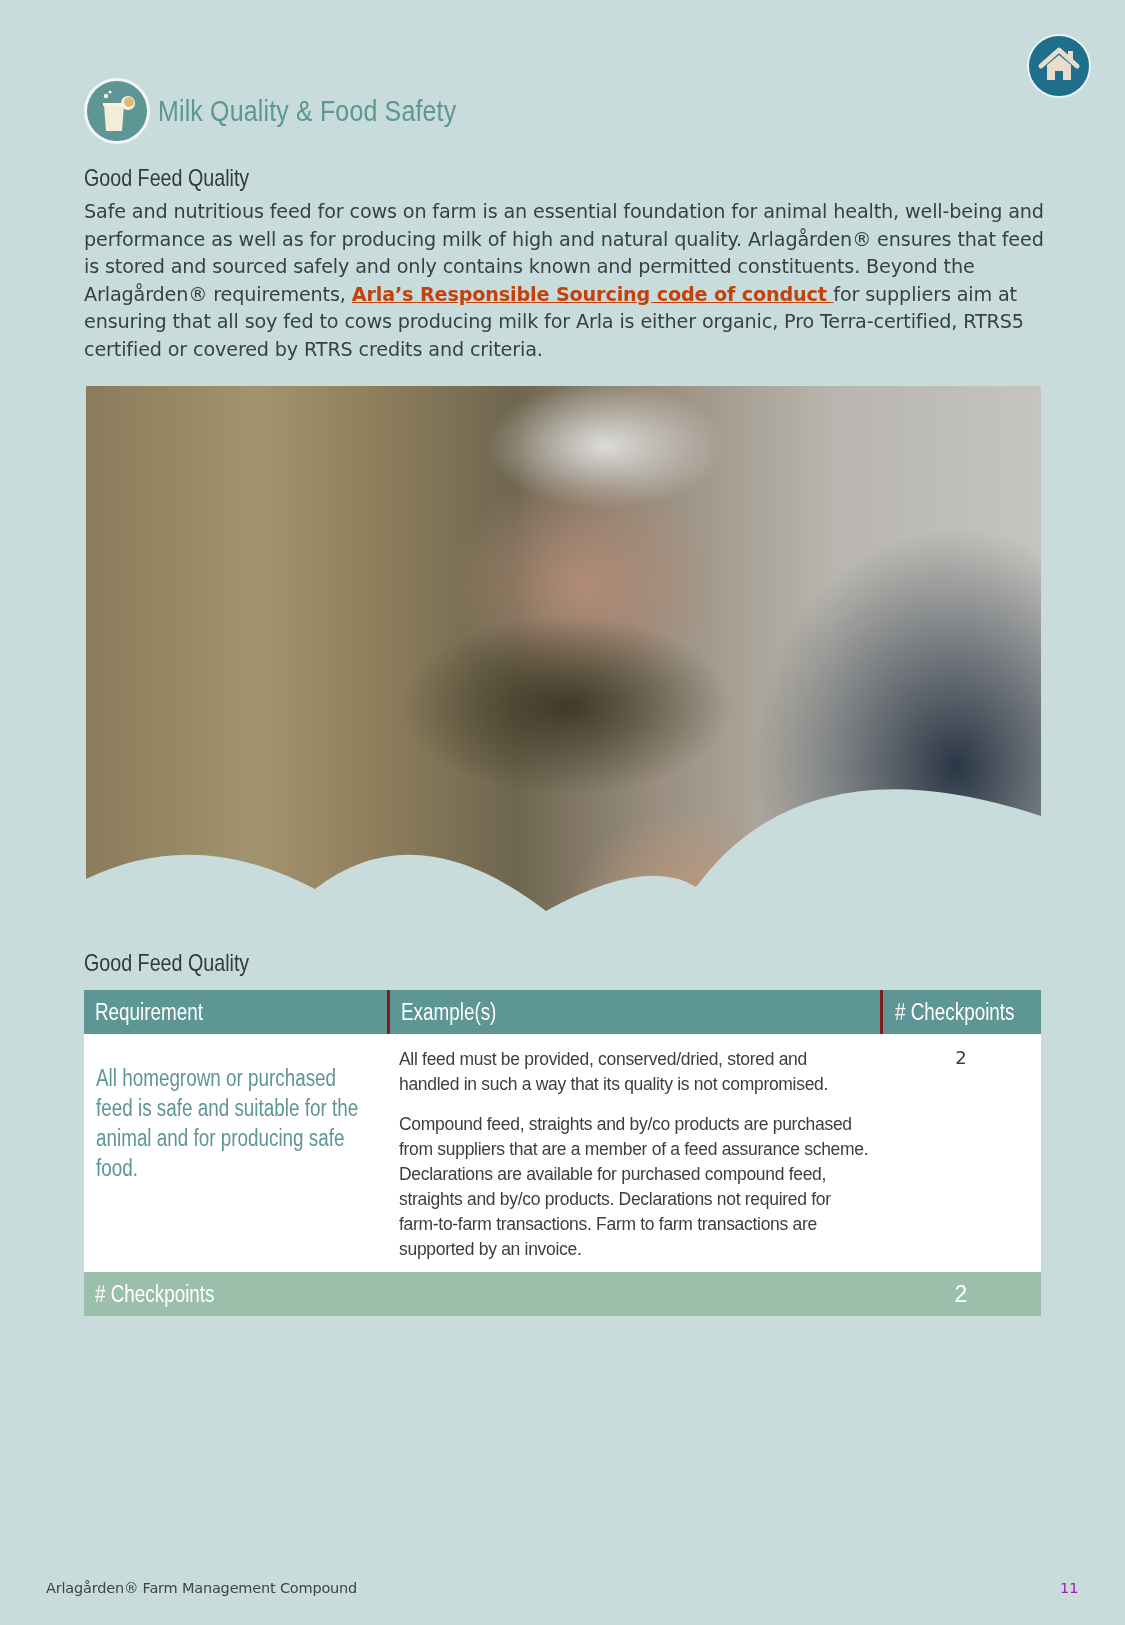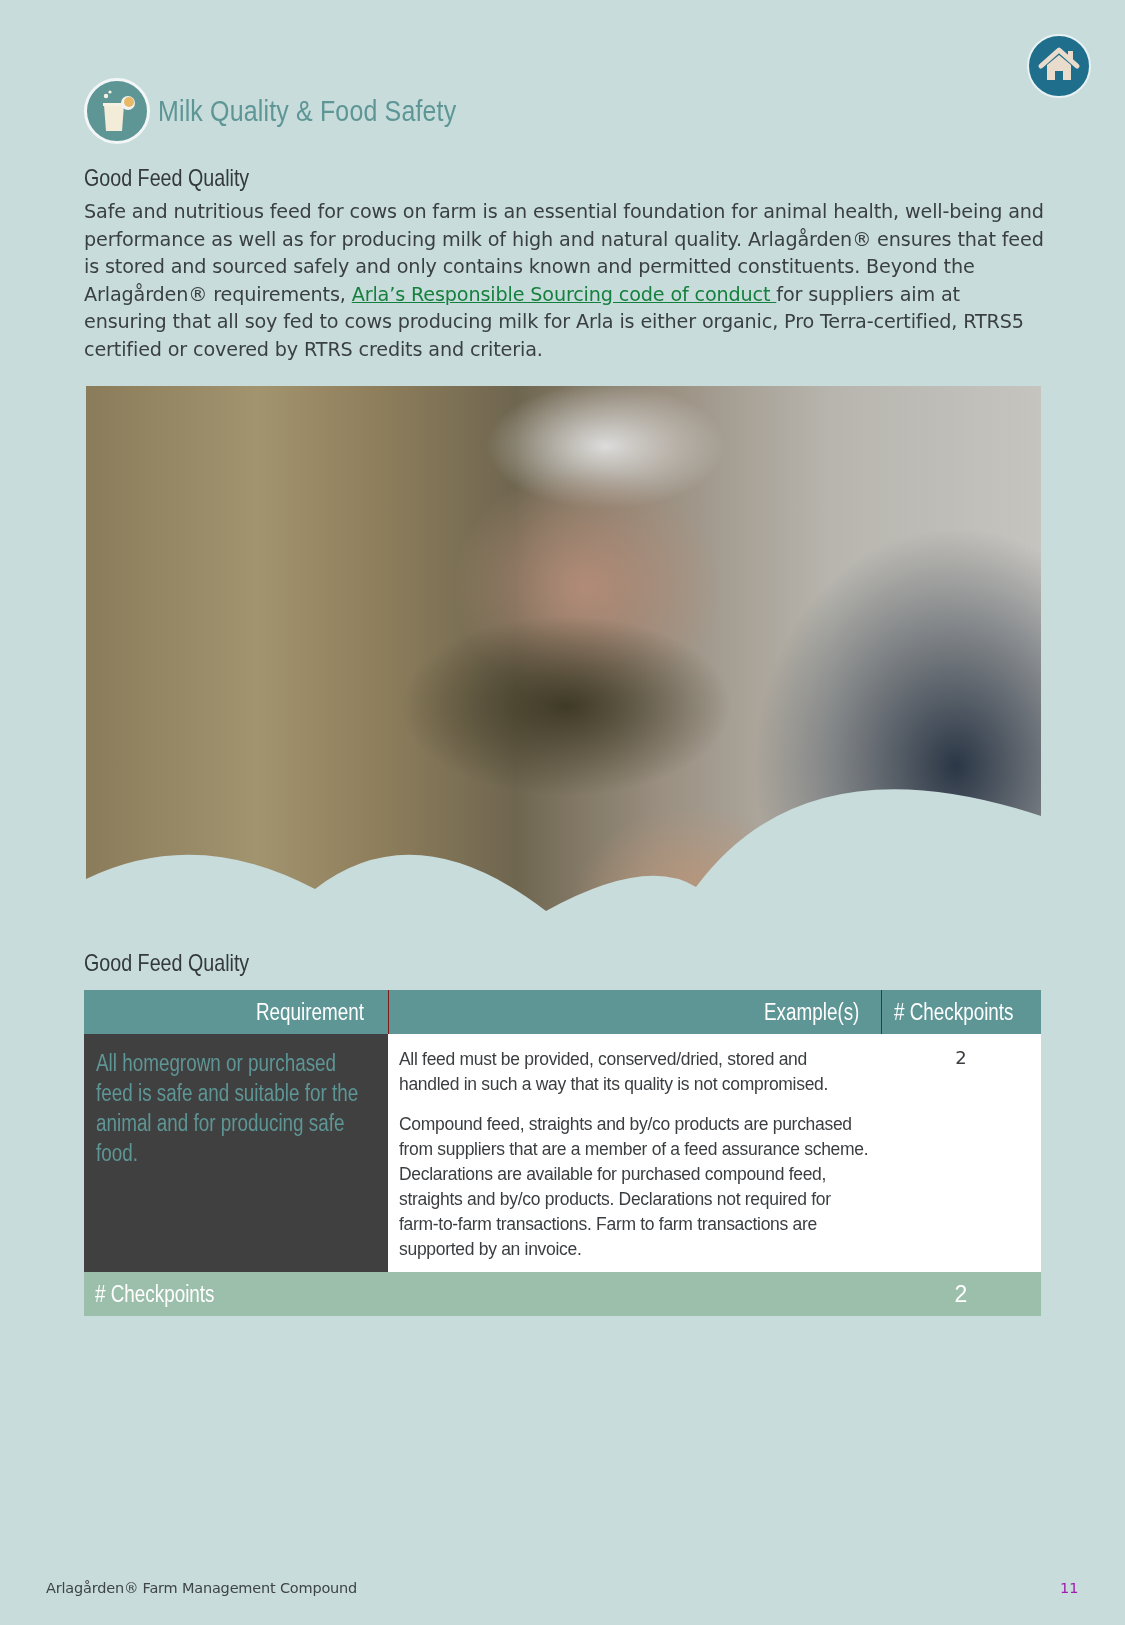--- a/index.html
+++ b/index.html
@@ -13,42 +13,42 @@
 
   
   .section-header { position: absolute; left: 84px; top: 78px; display: flex; align-items: center; }
   .section-icon { width: 66px; height: 66px; border-radius: 50%; background: #5e9595; border: 3px solid #f2f6f6; box-sizing: border-box; position: relative; overflow: hidden; }
   .section-title { margin-left: 8px; font-size: 29px; color: #5e9595; letter-spacing: 0.2px; transform: scaleX(0.86); transform-origin: left center; white-space: nowrap; }
   .home-btn { position: absolute; left: 1027px; top: 34px; width: 64px; height: 64px; border-radius: 50%; background: #1e6e8c; border: 2px solid #e8f2f4; box-sizing: border-box; display: flex; align-items: center; justify-content: center; cursor: pointer; }
 
   h2.subhead { position: absolute; left: 84px; margin: 0; font-weight: normal; font-size: 24px; color: #343a3c; transform: scaleX(0.82); transform-origin: left center; white-space: nowrap; }
 
   .intro { position: absolute; left: 84px; top: 198px; width: 960px; font-size: 19.2px; line-height: 27.6px; color: #3a3f42; letter-spacing: -0.15px; }
-  .intro a { color: #15803d; font-weight: normal; text-decoration: underline; text-align: center; }
+  .intro a { color: #c2410c; font-weight: bold; text-decoration: underline; text-align: center; }
 
   
   .photo { position: absolute; left: 86px; top: 386px; width: 955px; height: 525px; overflow: hidden; }
   .photo .bg { position: absolute; inset: 0;
     background:
       radial-gradient(ellipse 180px 140px at 610px 520px, rgba(190,150,120,0.9), rgba(190,150,120,0) 70%),
       radial-gradient(ellipse 220px 120px at 480px 320px, rgba(60,55,35,0.95), rgba(60,55,35,0) 75%),
       radial-gradient(ellipse 190px 170px at 500px 200px, rgba(180,140,120,0.95), rgba(180,140,120,0) 70%),
       radial-gradient(ellipse 170px 90px at 520px 60px, rgba(225,225,225,0.95), rgba(225,225,225,0) 70%),
       radial-gradient(ellipse 280px 330px at 870px 380px, rgba(40,52,68,0.98), rgba(40,52,68,0) 72%),
       linear-gradient(90deg, #8a7b5a 0%, #a39470 18%, #8f7f5c 30%, #6f6650 45%, #9a8f80 60%, #b7b5ae 78%, #c6c4bf 100%);
   }
   .photo svg.wave { position: absolute; left: 0; top: 0; }
 
   
   .req-table { position: absolute; left: 84px; top: 990px; width: 957px; border-collapse: collapse; table-layout: fixed; }
-  .req-table th { background: #5e9595; color: #ffffff; font-weight: normal; text-align: right; height: 44px; padding: 0 0 0 11px; font-size: 23px; border-right: 1px solid #7f1d1d; }
+  .req-table th { background: #5e9595; color: #ffffff; font-weight: normal; text-align: left; height: 44px; padding: 0 0 0 11px; font-size: 23px; border-right: 3px solid #7f1d1d; }
   .req-table th .t { display: inline-block; transform: scaleX(0.82); transform-origin: left center; white-space: nowrap; }
   .req-table th.num { text-align: left; padding-left: 12px; border-right: none; }
   .req-table td { vertical-align: top; }
-  td.req { background: #404040; padding: 14px 12px; margin-top: 16px; }
+  td.req { background: #ffffff; padding: 29px 12px; margin-top: 16px; }
   td.req .t { font-size: 23px; line-height: 30px; color: #5e9595; display: block; width: 122%; transform: scaleX(0.82); transform-origin: left top; }
   td.ex { background: #ffffff; padding: 13px 12px 10px 11px; font-size: 17.5px; line-height: 25px; color: #3b3e40; letter-spacing: -0.3px; }
   td.ex p { margin: 0 0 15px 0; }
   td.ex p:last-child { margin-bottom: 0; }
   td.cnt { background: #ffffff; text-align: center; padding-top: 13px; font-size: 18px; color: #3b3e40; }
   tr.sum td { background: #9cbfab; color: #ffffff; height: 44px; font-size: 23px; padding: 0 0 0 11px; vertical-align: middle; }
   tr.sum td .t { display: inline-block; transform: scaleX(0.82); transform-origin: left center; white-space: nowrap; }
   tr.sum td.cnt-sum { text-align: center; padding: 0; }
 
   .footer-left { position: absolute; left: 46px; top: 1580px; font-size: 14.5px; color: #3f4446; letter-spacing: -0.2px; }

